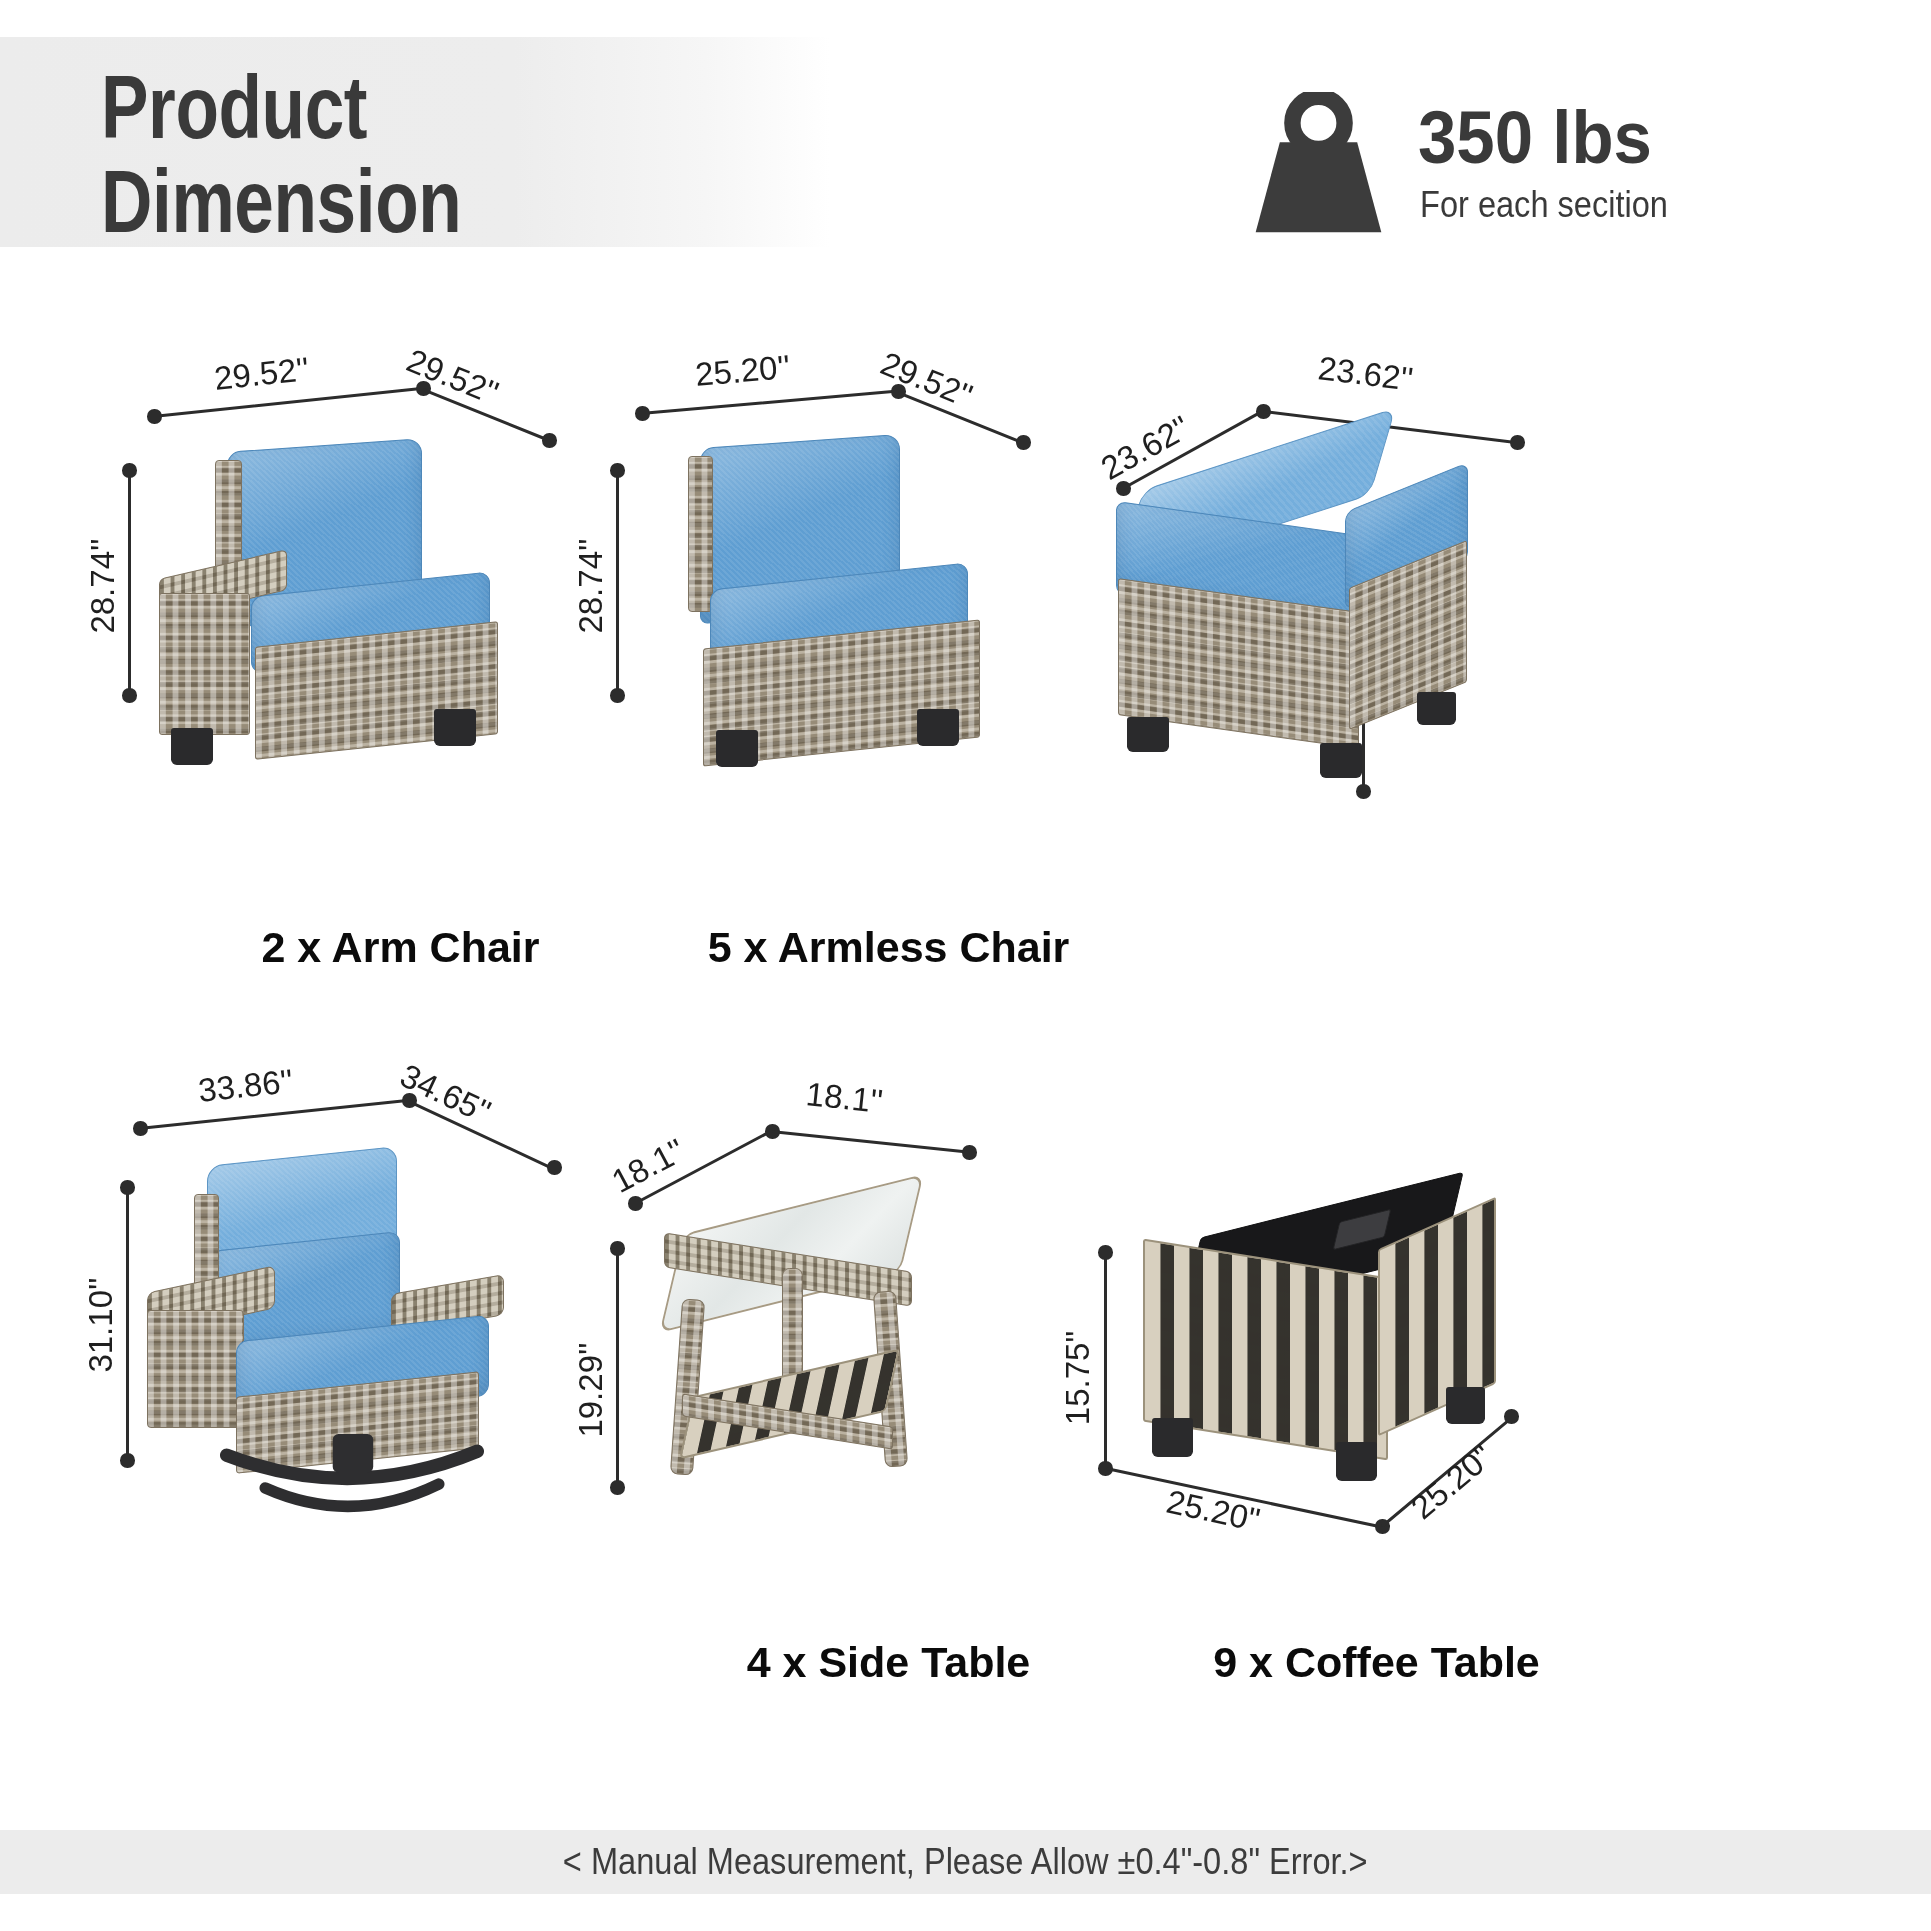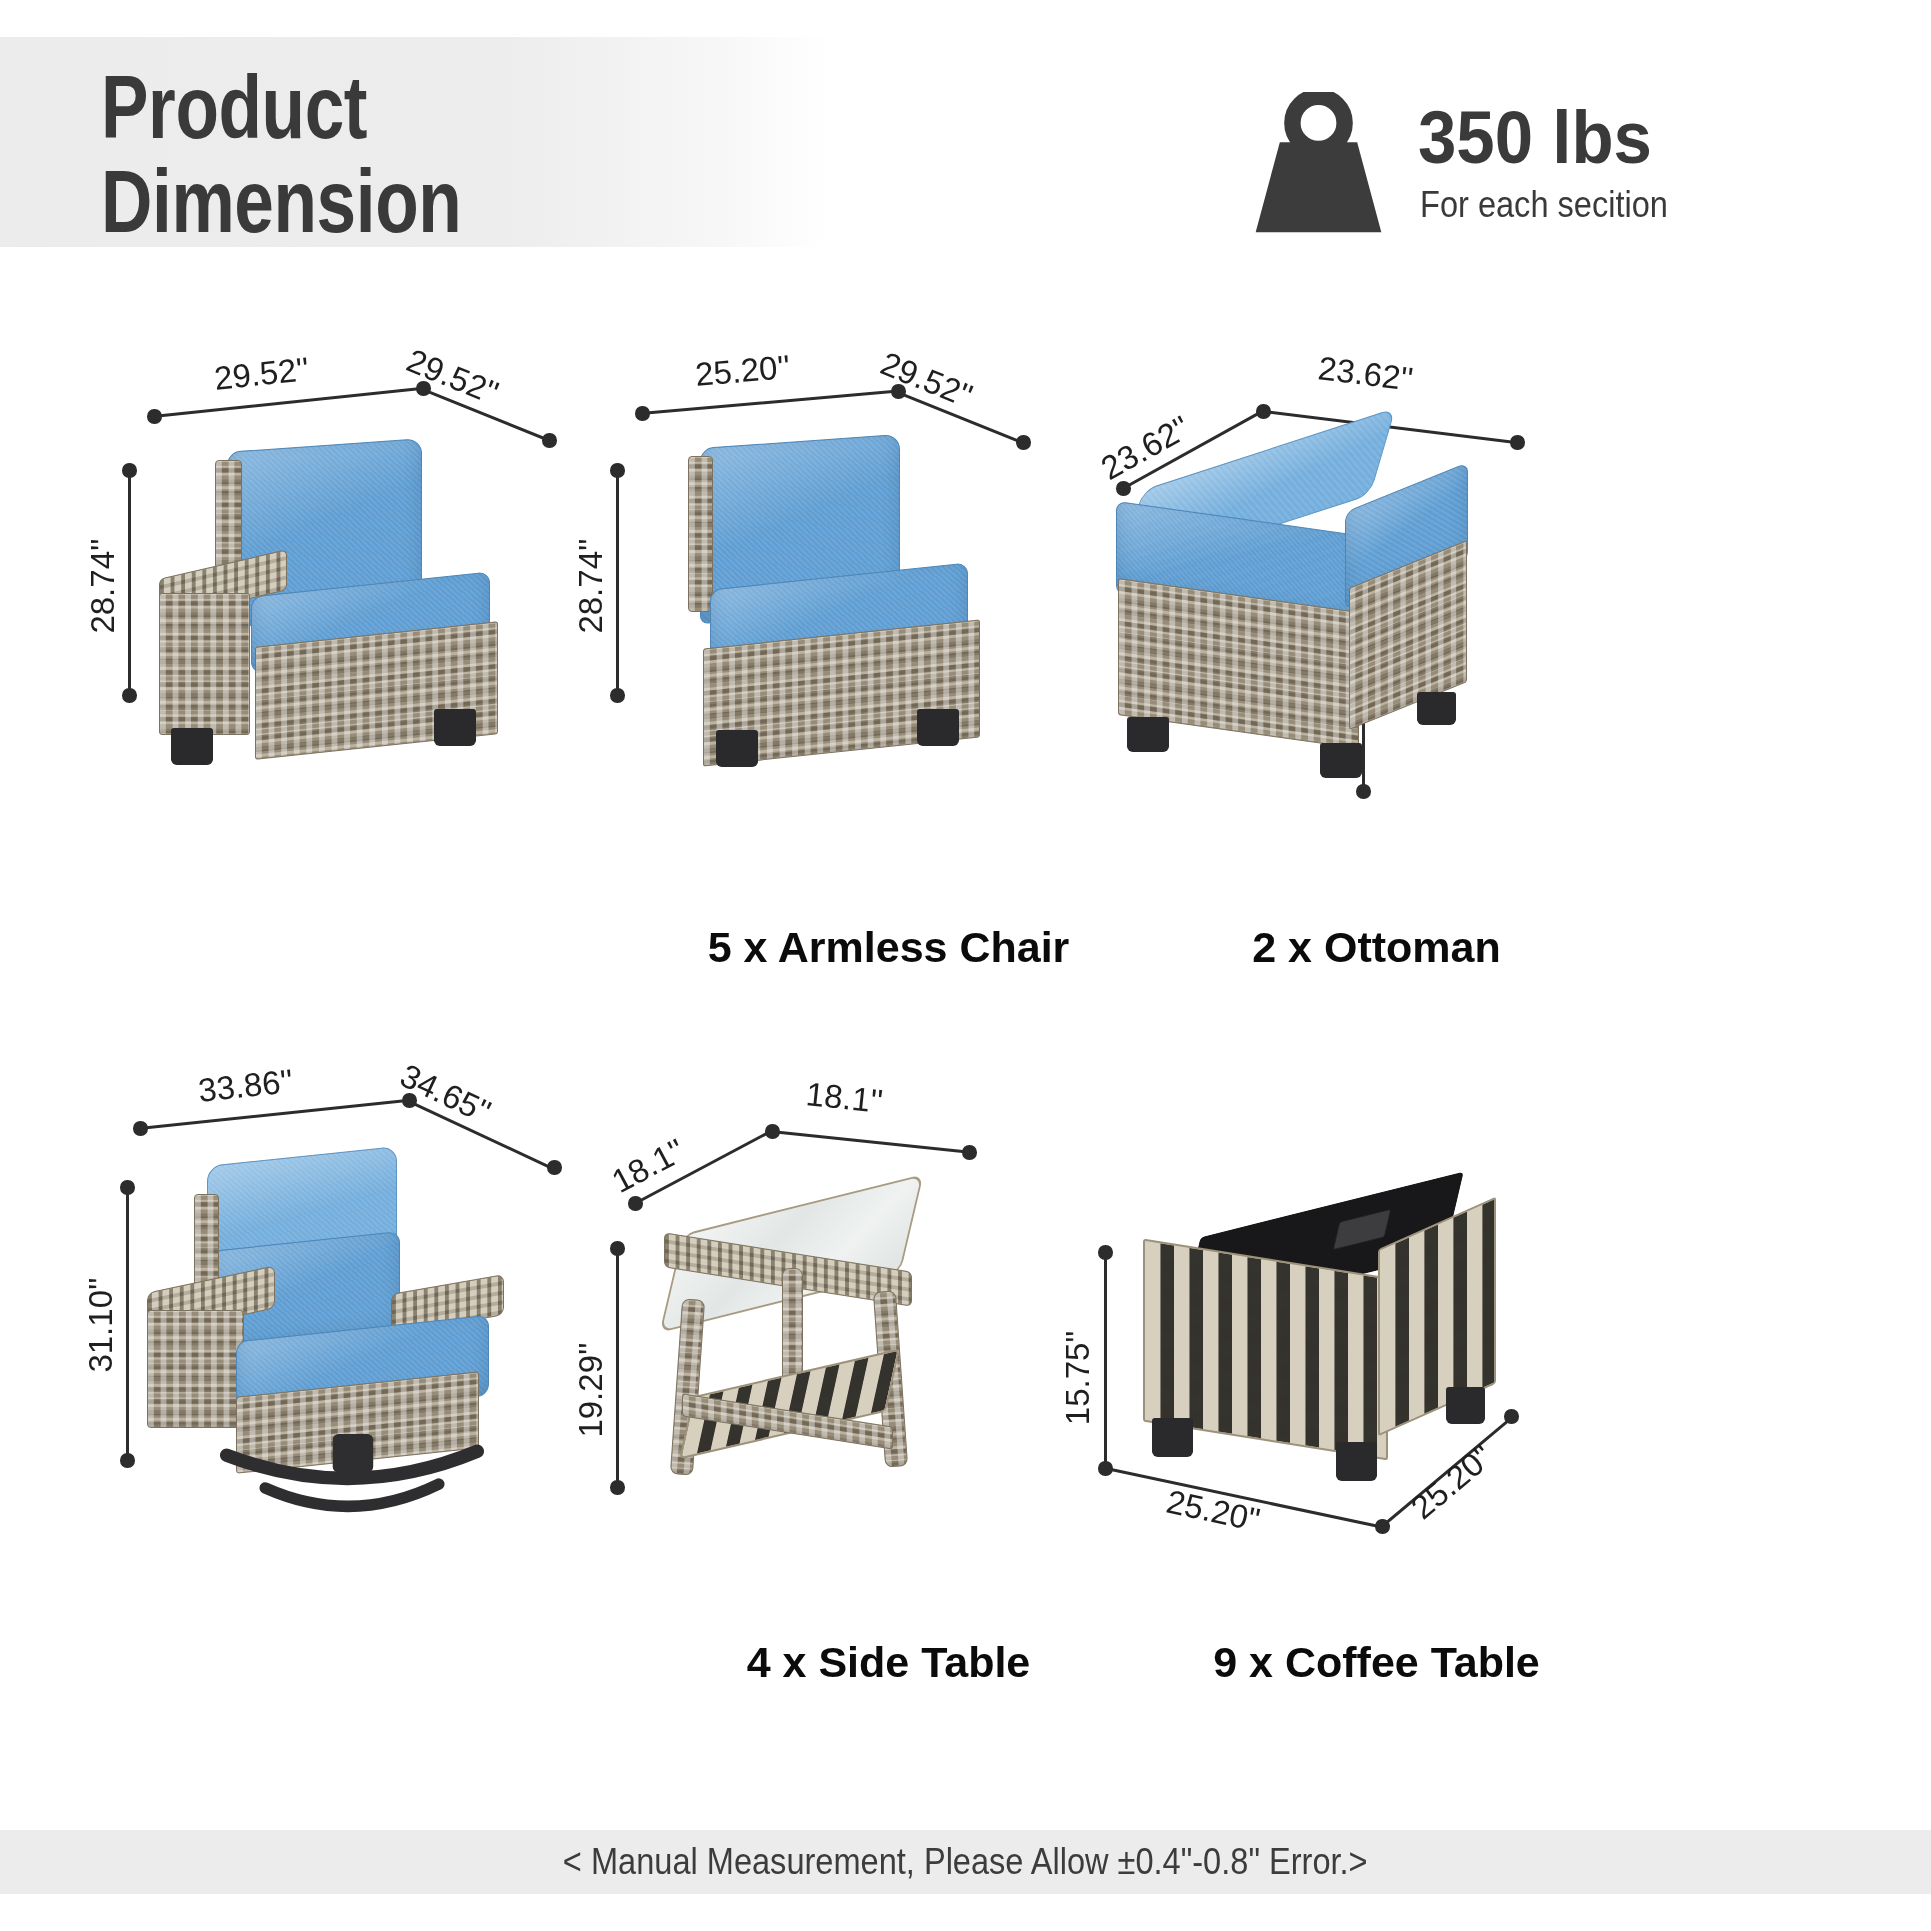--- a/index.html
+++ b/index.html
@@ -149,20 +149,21 @@
 
       <div class="fz cush" style="left:126px;top:151px;width:193px;height:174px;border-radius:13.5px 15.4px 9.7px 7.7px;transform:skewY(-4deg);"></div>
       <div class="fz wick" style="left:114px;top:166px;width:25px;height:154px;border-radius:3.9px;"></div>
       <div class="fz cush" style="left:150px;top:290px;width:237px;height:75px;border-radius:11.6px;transform:skewY(-6deg);"></div>
       <div class="fz wick-top" style="left:58px;top:270px;width:126px;height:39px;border-radius:5.8px;transform:skewY(-13deg);"></div>
       <div class="fz wick" style="left:58px;top:299px;width:89px;height:140px;border-radius:2.9px;"></div>
       <div class="fz wick" style="left:154px;top:340px;width:241px;height:111px;border-radius:2.9px;transform:skewY(-6deg);"></div>
       <div class="fz foot" style="left:70px;top:434px;width:42px;height:37px;"></div>
       <div class="fz foot" style="left:333px;top:415px;width:42px;height:37px;"></div>
     </div>
+    <div class="cell-name">2 x Arm Chair</div>
   </div>
 
   <div class="cell" style="left:589px;top:48px;">
     <div class="stage">
 
       <div class="dimline" style="left:53px;top:118px;width:256px;transform:rotate(-5deg);"></div>
       <div class="dot" style="left:53px;top:118px;"></div>
       <div class="dot" style="left:309px;top:96px;"></div>
       <div class="dlabel" style="left:106px;top:58px;transform:rotate(-5deg);">25.20''</div>
 
@@ -204,21 +205,20 @@
 
       <div class="fz cush-lite" style="left:53px;top:159px;width:251px;height:77px;border-radius:13.5px;transform:skewY(-18deg) skewX(-18deg);"></div>
       <div class="fz cush" style="left:39px;top:224px;width:241px;height:92px;border-radius:9.7px;transform:skewY(8deg);"></div>
       <div class="fz cush" style="left:268px;top:193px;width:121px;height:97px;border-radius:9.7px;transform:skewY(-22deg);"></div>
       <div class="fz wick" style="left:41px;top:301px;width:239px;height:135px;border-radius:2.9px;transform:skewY(8deg);"></div>
       <div class="fz wick" style="left:272px;top:270px;width:116px;height:140px;border-radius:2.9px;transform:skewY(-22deg);"></div>
       <div class="fz foot" style="left:50px;top:423px;width:42px;height:35px;"></div>
       <div class="fz foot" style="left:243px;top:449px;width:42px;height:35px;"></div>
       <div class="fz foot" style="left:340px;top:398px;width:39px;height:33px;"></div>
     </div>
-    <div class="cell-name">2 x Ottoman</div>
   </div>
 
   <div class="cell" style="left:101px;top:763px;">
     <div class="stage">
 
       <div class="dimline" style="left:39px;top:118px;width:270px;transform:rotate(-6deg);"></div>
       <div class="dot" style="left:39px;top:118px;"></div>
       <div class="dot" style="left:308px;top:90px;"></div>
       <div class="dlabel" style="left:97px;top:58px;transform:rotate(-6deg);">33.86''</div>
 

